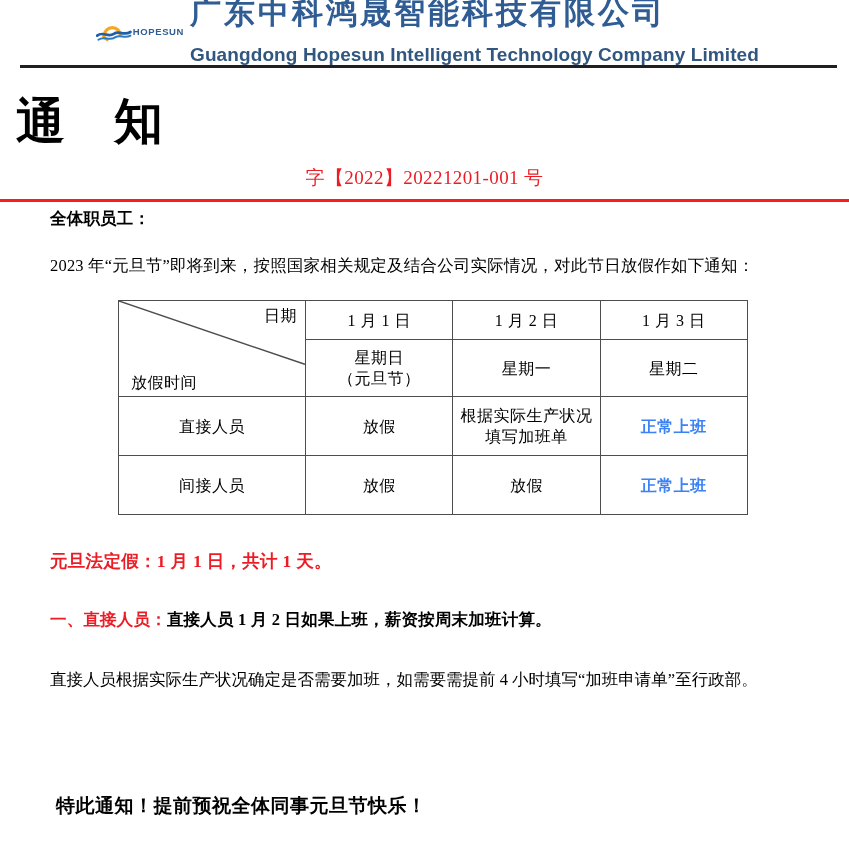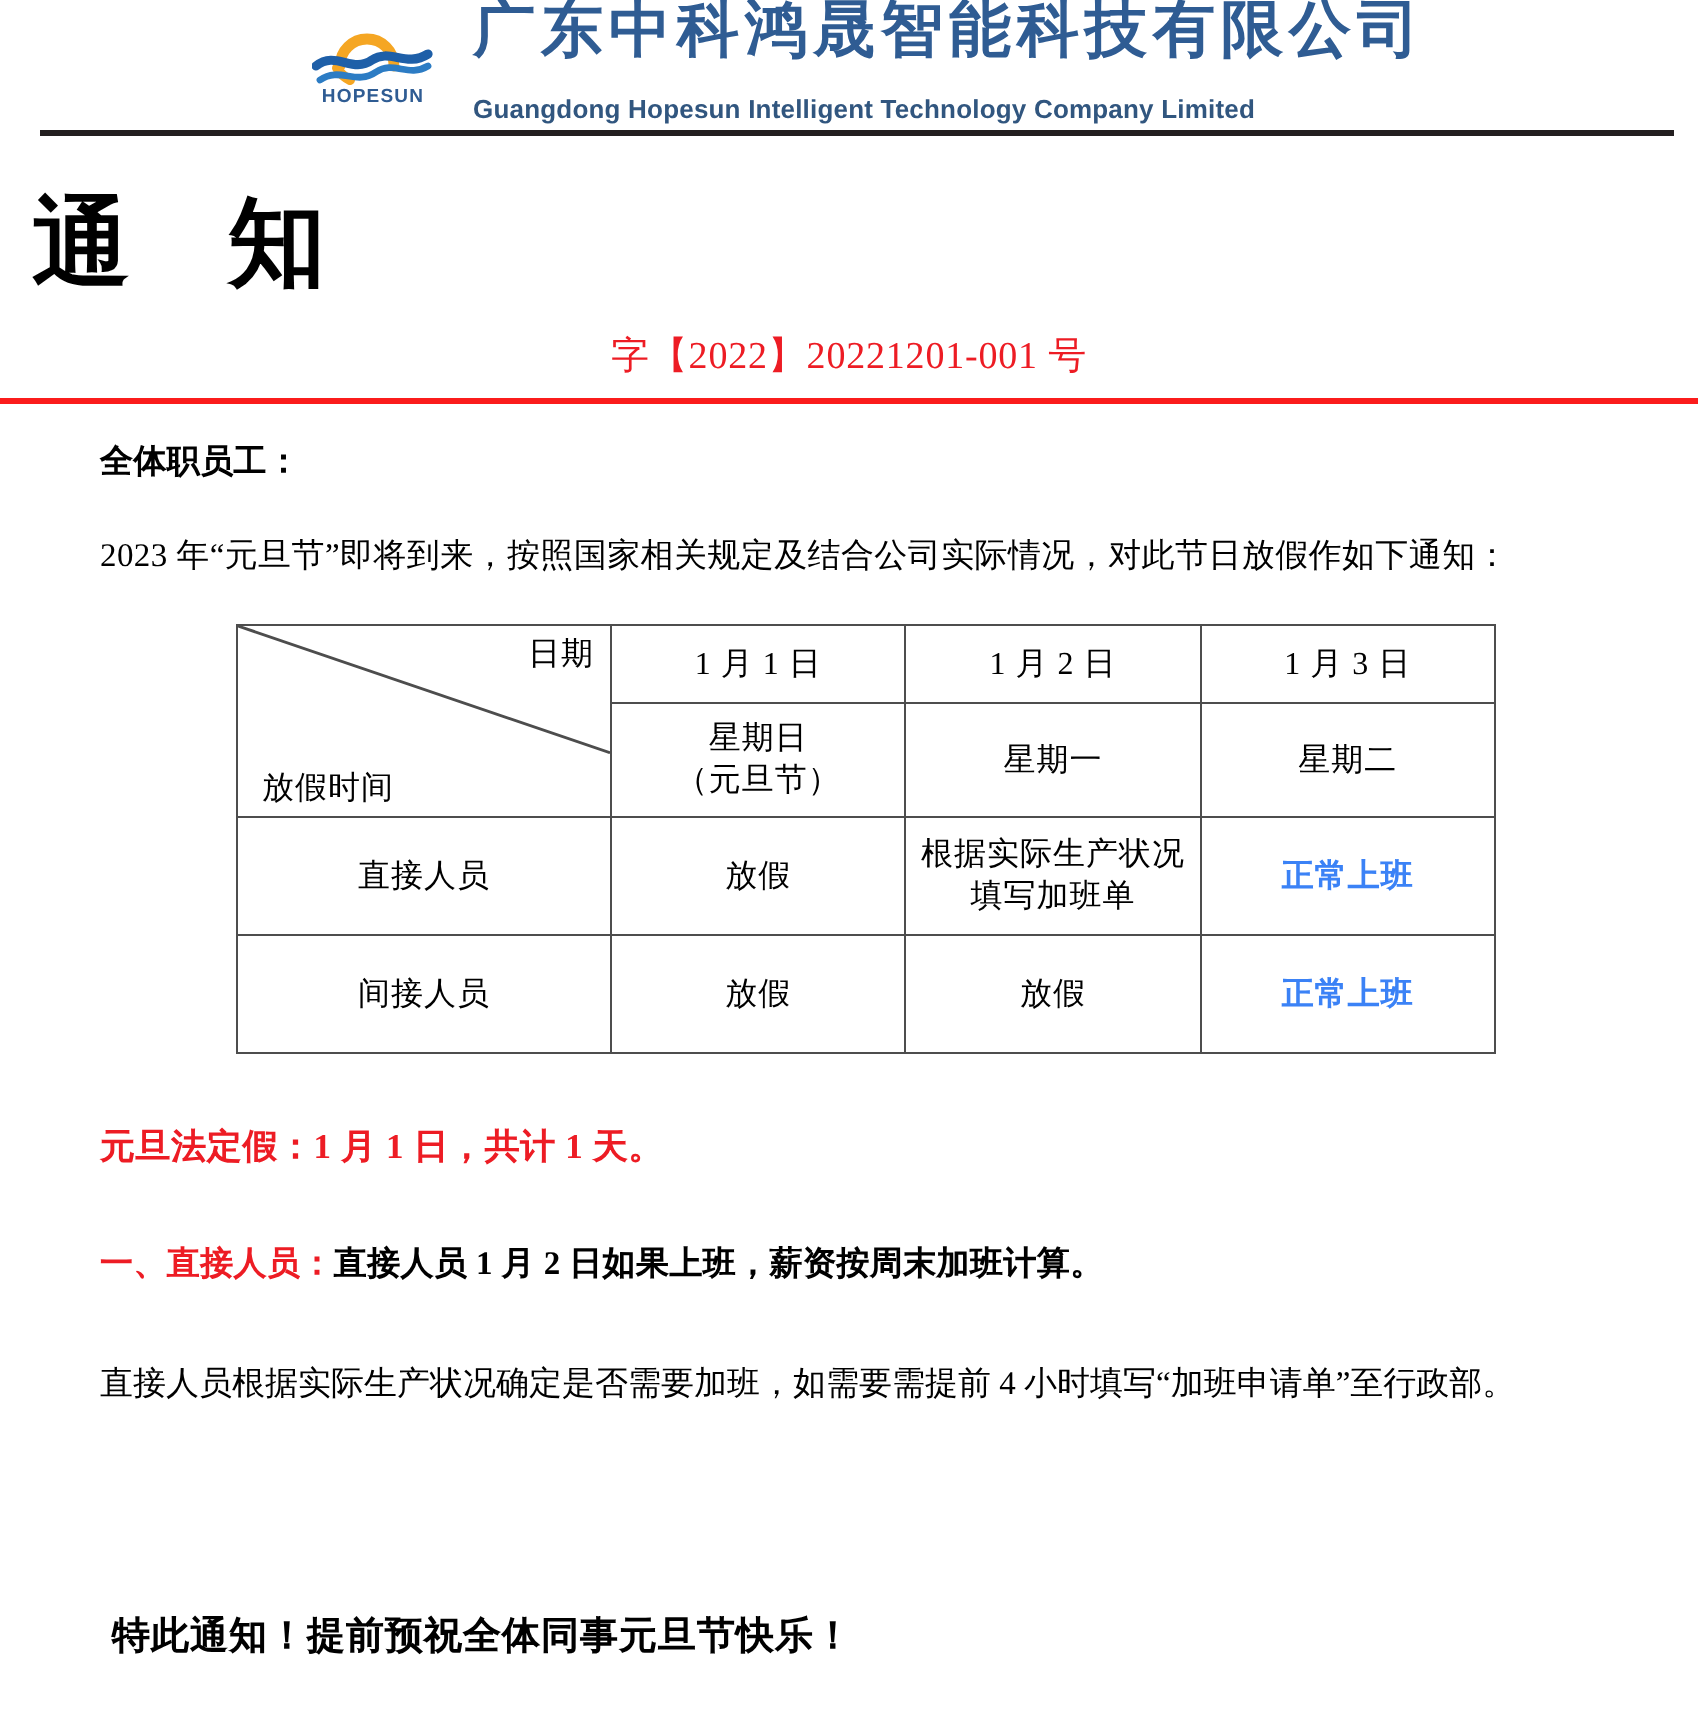--- a/index.html
+++ b/index.html
@@ -19,21 +19,21 @@
   
   .letterhead {
     height: 62px;
     display: flex;
     align-items: center;
     justify-content: center;
     padding-left: 6px;
   }
   .logo-block {
     display: flex;
-    flex-direction: column;
+    flex-direction: row;
     align-items: center;
     width: 88px;
     margin-right: 6px;
     padding-top: 2px;
   }
   .logo-mark { display: block; }
   .logo-wordmark {
     font-family: "Liberation Sans", sans-serif;
     font-size: 9.5px;
     font-weight: bold;
@@ -51,21 +51,21 @@
     font-family: "DejaVu Serif", "Liberation Serif", serif;
     font-size: 31px;
     font-weight: bold;
     color: #2F5C93;
     letter-spacing: 3px;
     line-height: 1.08;
     white-space: nowrap;
   }
   .name-en {
     font-family: "Liberation Sans", sans-serif;
-    font-size: 13px;
+    font-size: 19px;
     font-weight: bold;
     color: #31567F;
     letter-spacing: 0.1px;
     line-height: 1.15;
     margin-top: 0;
     white-space: nowrap;
   }
 
   .rule-dark {
     height: 3px;
@@ -100,21 +100,21 @@
   
   .body-wrap {
     padding: 0 28px 0 50px;
   }
   .para {
     font-size: 16.5px;
     line-height: 1.55;
     letter-spacing: 0.2px;
     margin: 0;
   }
-  .salutation { font-weight: bold; padding-top: 16px; }
+  .salutation { font-weight: bold; padding-top: 4px; }
   .intro { padding-top: 21px; }
 
   .red-line {
     color: #ED1C24;
     font-weight: bold;
     font-size: 17.5px;
     letter-spacing: 0.3px;
     padding-top: 16px;
   }
   .clause {

